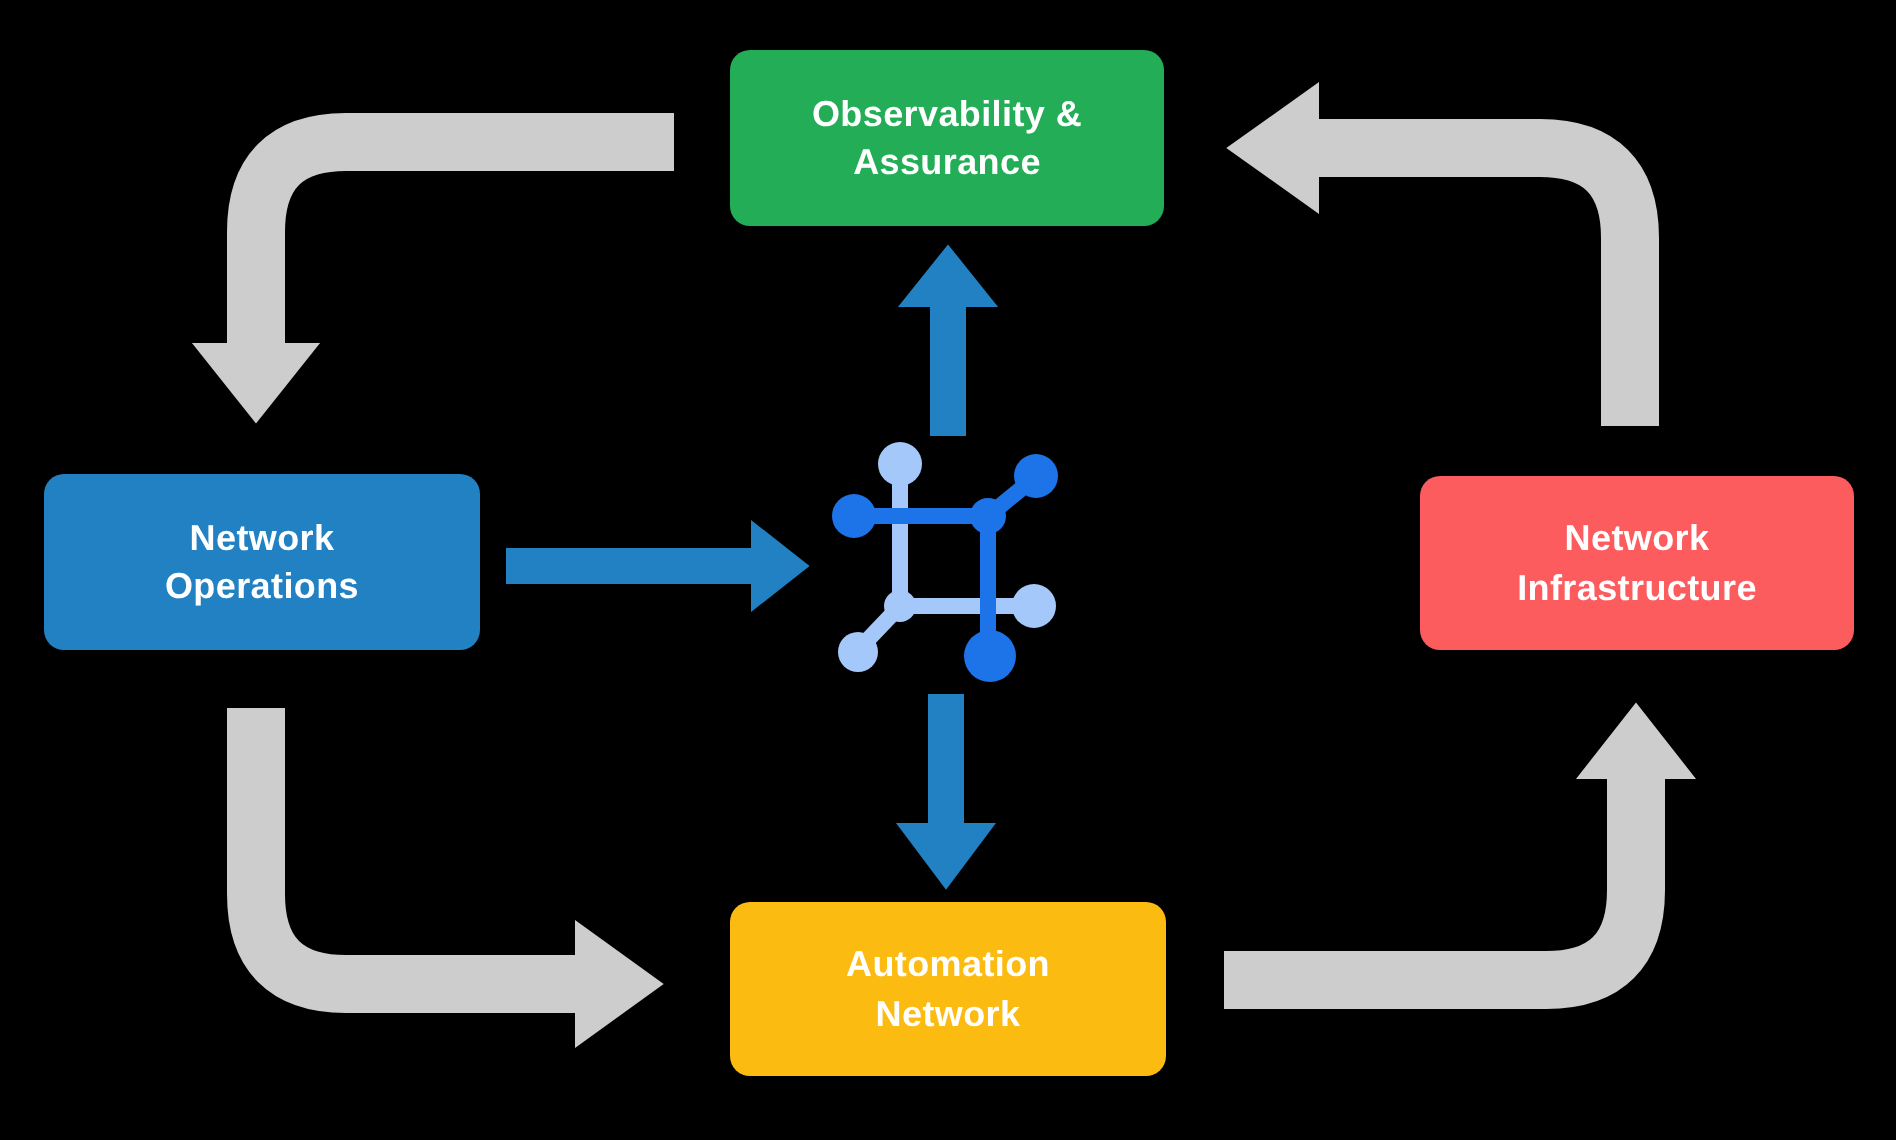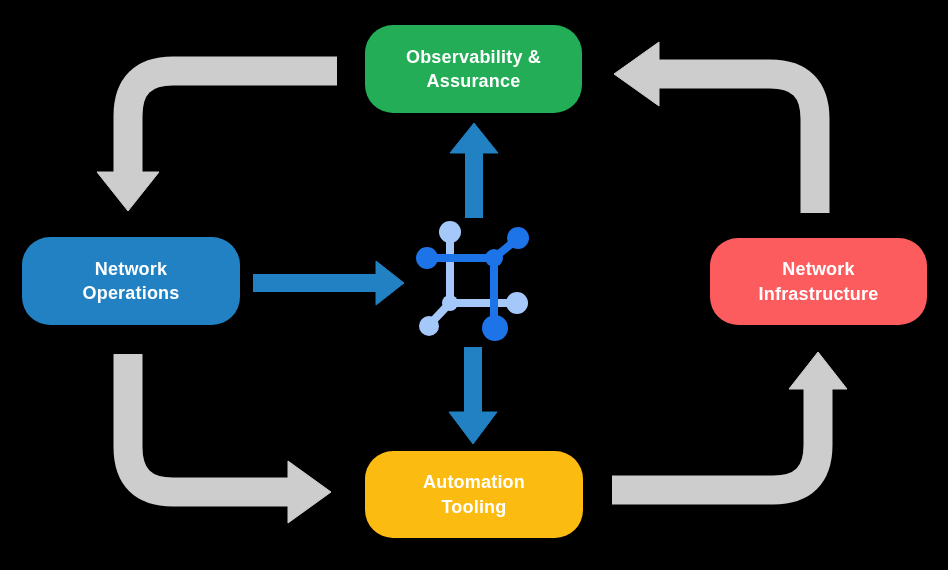--- a/index.html
+++ b/index.html
@@ -15,21 +15,21 @@
     position: absolute;
     left: 0; top: 0;
     width: 948px; height: 570px;
   }
   .arrow-shaft { fill: none; }
   .node {
     position: absolute;
     display: flex;
     align-items: center;
     justify-content: center;
-    border-radius: 28px;
+    border-radius: 10px;
     color: #fff;
   }
   .node-label {
     font-size: 18px;
     font-weight: 600;
     line-height: 1.35;
     text-align: center;
     white-space: pre-line;
     letter-spacing: 0.2px;
   }
@@ -124,16 +124,16 @@
 Operations</span>
   </div>
 
   <div class="node node-right">
     <span class="node-label">Network
 Infrastructure</span>
   </div>
 
   <div class="node node-bottom">
     <span class="node-label">Automation
-Tooling</span>
+Network</span>
   </div>
 
 </div>
 
 </body></html>

